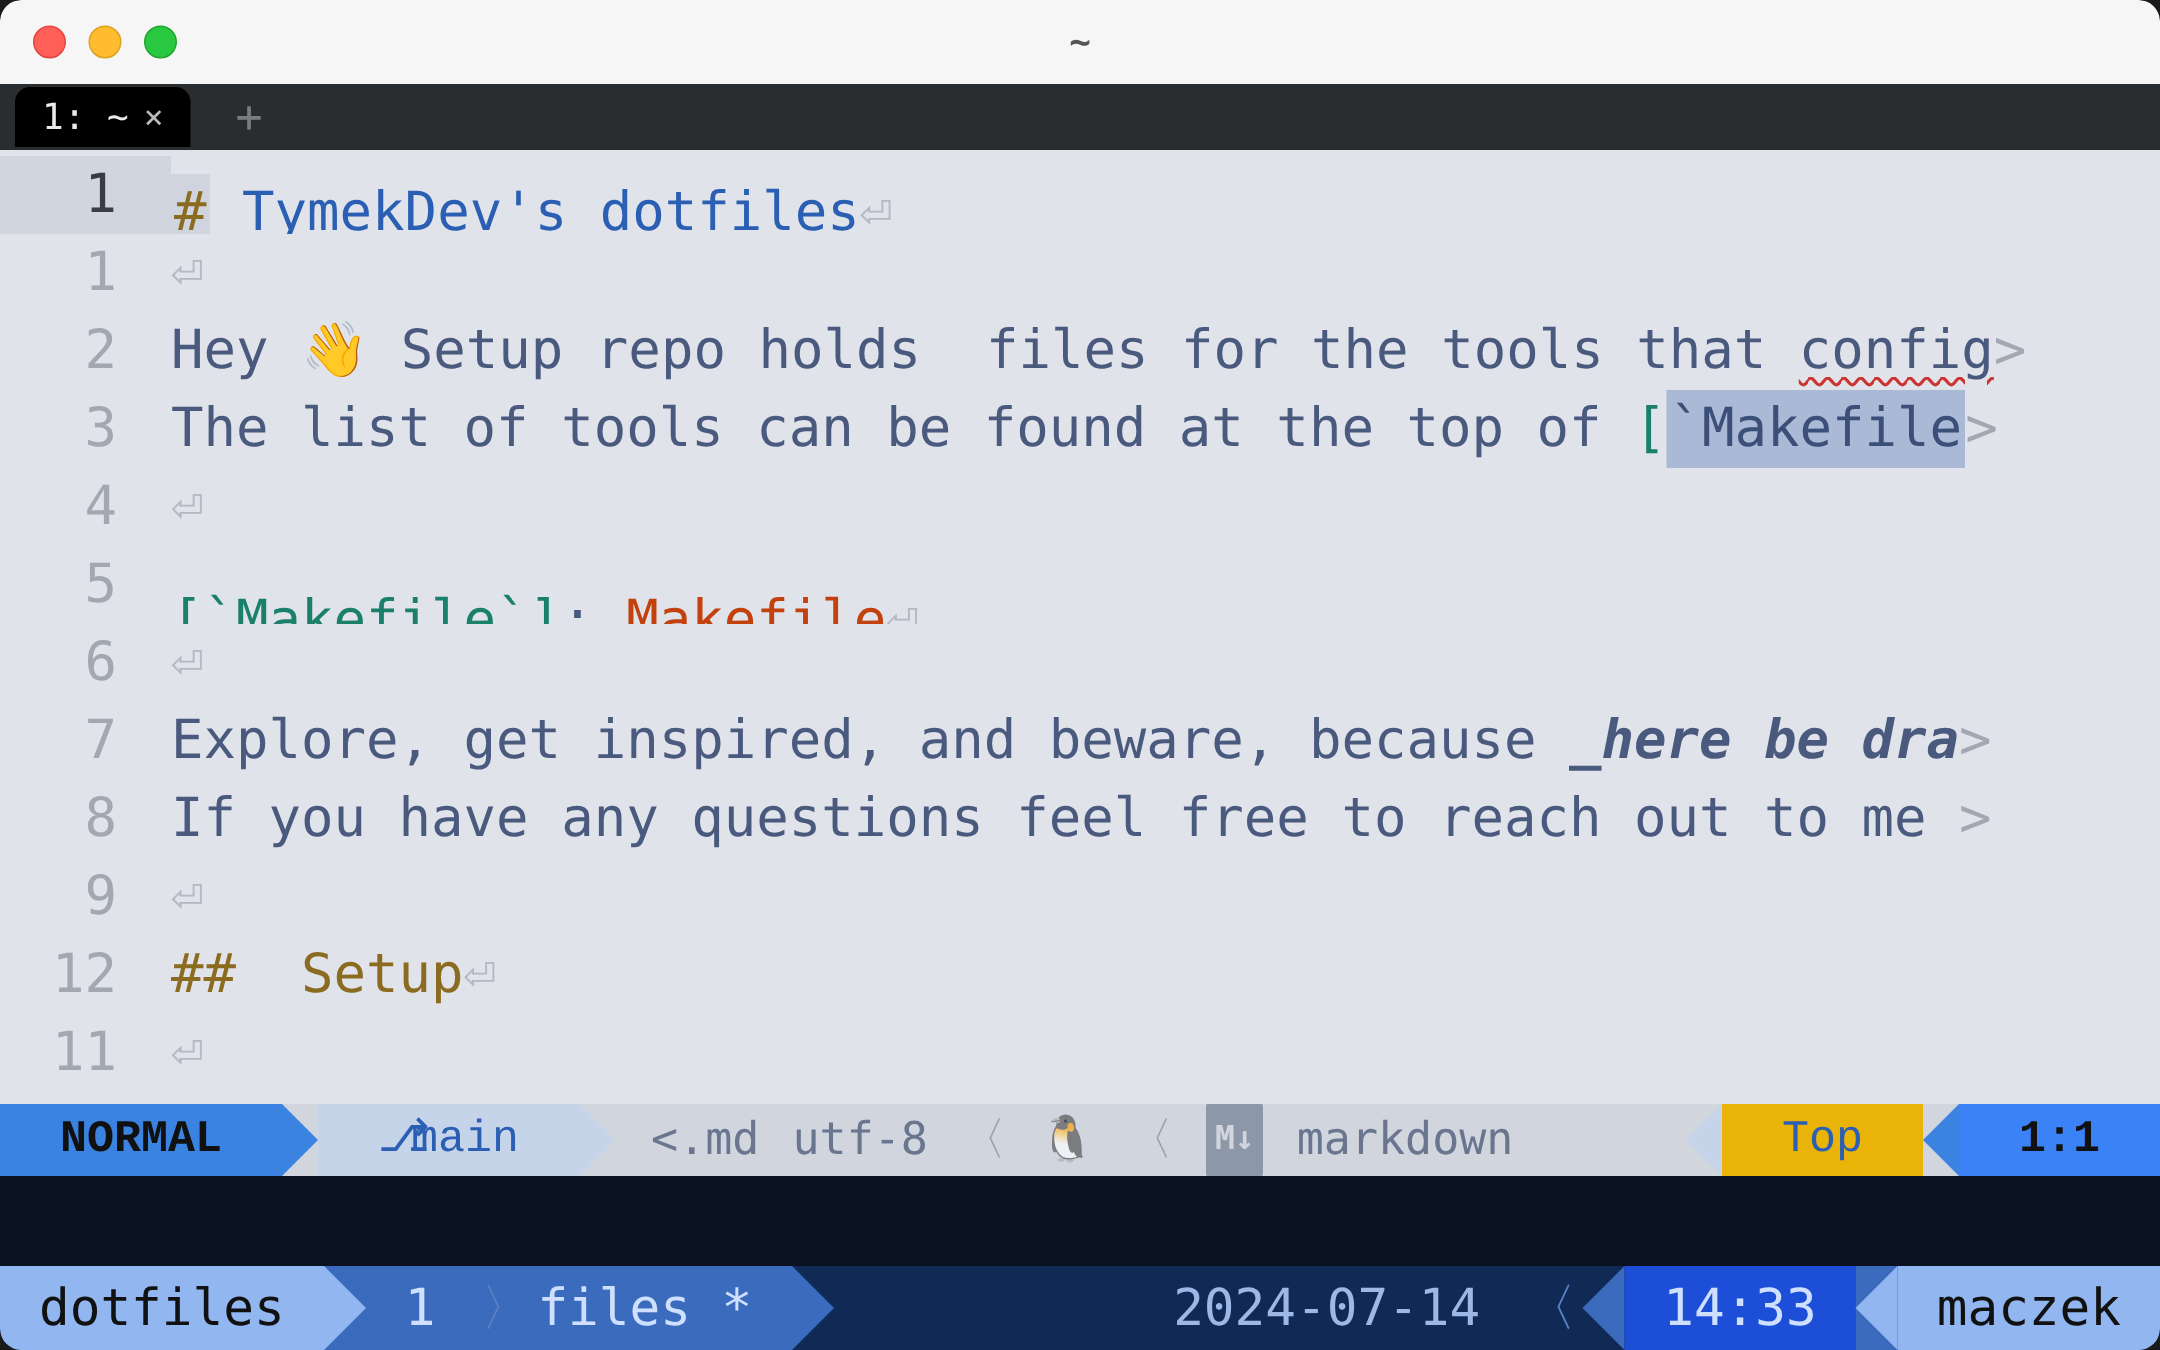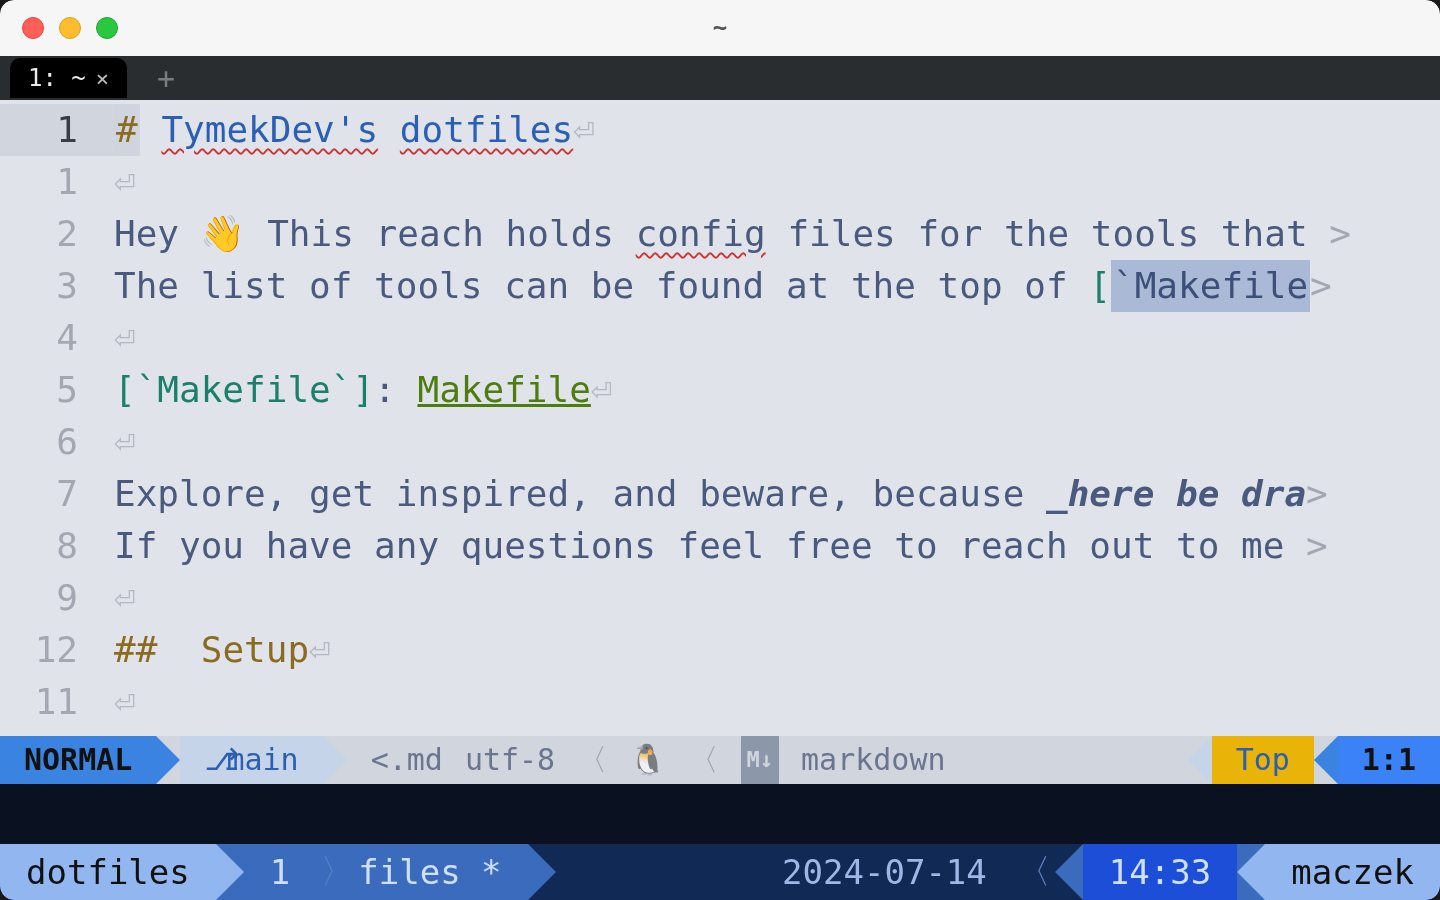--- a/index.html
+++ b/index.html
@@ -91,41 +91,41 @@
   .codecell {
     flex: 1;
     display: flex;
     overflow: hidden;
     align-items: baseline;
   }
 
   
   .c-hash { color: #8a6b20; }
   .c-hash-bg { background: #cfd4de; padding: 0 2px; }
-  .c-title { color: #2b5fb3; text-decoration: underline; text-decoration-thickness: 2px; }
+  .c-title { color: #2b5fb3; text-decoration: underline; text-decoration-thickness: 2px; margin-top: 12px; }
   .c-squig-red { text-decoration: underline wavy #cc3333; text-decoration-thickness: 2px; text-underline-offset: 6px; }
   .c-text { color: #4a5a7e; }
-  .c-link { color: #4d7c0f; text-decoration: underline; }
+  .c-link { color: #c2410c; text-decoration: underline; margin-top: 24px; }
   .c-bracket { color: #1a7f6b; }
   .c-code-hl { background: #a9b9d6; color: #3b4f78; padding: 0 2px; }
   .c-italic { font-style: italic; font-weight: bold; }
   .c-eol { color: #b3b8c2; }
   .c-trail { color: #a2a7b2; }
 
   
   .vimstatus {
     height: 48px;
     display: flex;
     align-items: stretch;
     font-size: 30px;
     background: #d1d5dd;
     color: #4a5a7e;
     overflow: hidden;
   }
-  .seg { display: flex; align-items: center; padding: 0 24px; position: relative; }
+  .seg { display: flex; align-items: center; padding: 0 40px; position: relative; font-family: Liberation Mono, monospace; }
   .seg-mode { background: #3b83e0; color: #111; font-weight: 600; }
   .seg-branch { background: #c6d4ea; color: #2b5fb3; }
   .seg-center { flex: 1; background: #d1d5dd; color: #6a7690; display: flex; align-items: center; gap: 22px; padding: 0 24px; }
   .seg-top { background: #eab308; color: #2b5fb3; }
   .seg-pos { background: #3b82f6; color: #111; font-weight: 600; }
 
   .arrow-r, .arrow-l {
     width: 0; height: 0; border-top: 24px solid transparent; border-bottom: 24px solid transparent;
   }
   .arrow-r.blue { border-left: 24px solid #3b83e0; }
@@ -199,21 +199,21 @@
     </div>
 
     <div class="eline">
       <div class="gutter">1</div>
       <div class="codecell"><span class="c-eol">⏎</span></div>
     </div>
 
     <div class="eline">
       <div class="gutter">2</div>
       <div class="codecell">
-        <span class="c-text">Hey 👋 This reach holds </span><span class="c-text c-squig-red">config</span><span class="c-text"> files for the tools that </span><span class="c-trail">&gt;</span>
+        <span class="c-text">Hey 👋 Setup repo holds </span><span class="c-text"> files for the tools that </span><span class="c-text c-squig-red">config</span><span class="c-trail">&gt;</span>
       </div>
     </div>
 
     <div class="eline">
       <div class="gutter">3</div>
       <div class="codecell">
         <span class="c-text">The list of tools can be found at the top of </span><span class="c-bracket">[</span><span class="c-code-hl">`Makefile</span><span class="c-trail">&gt;</span>
       </div>
     </div>
 

